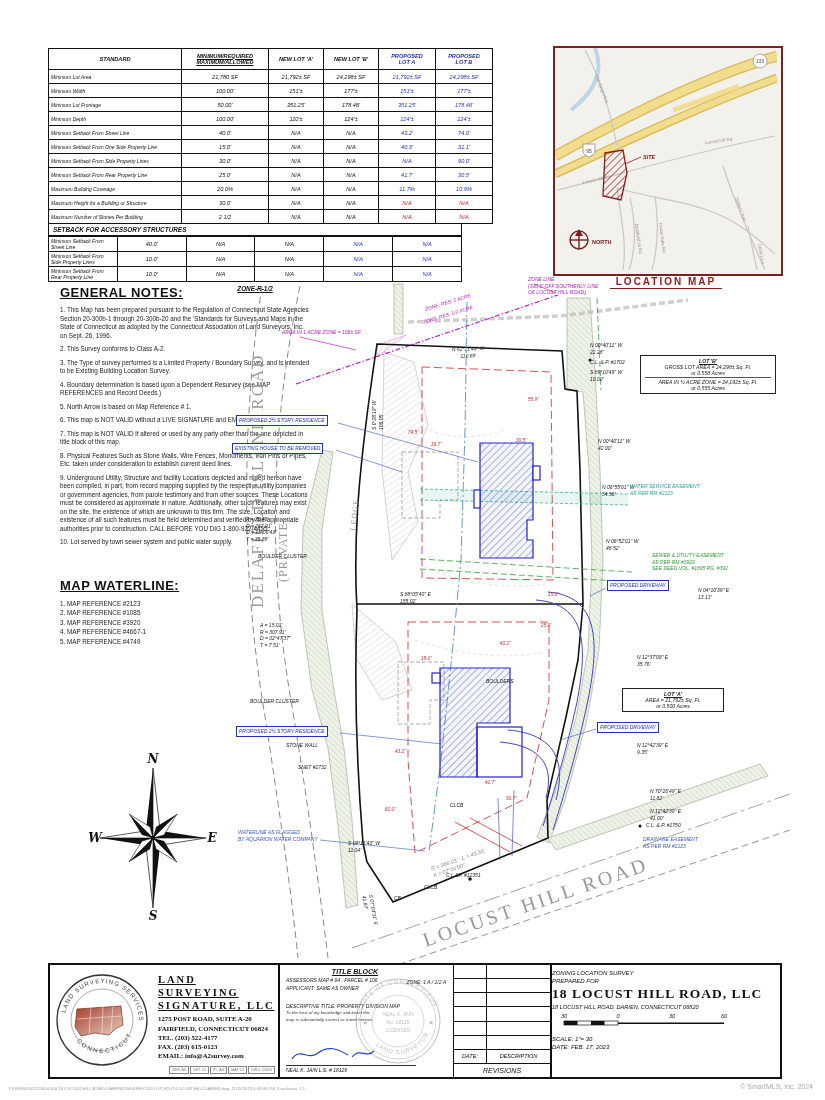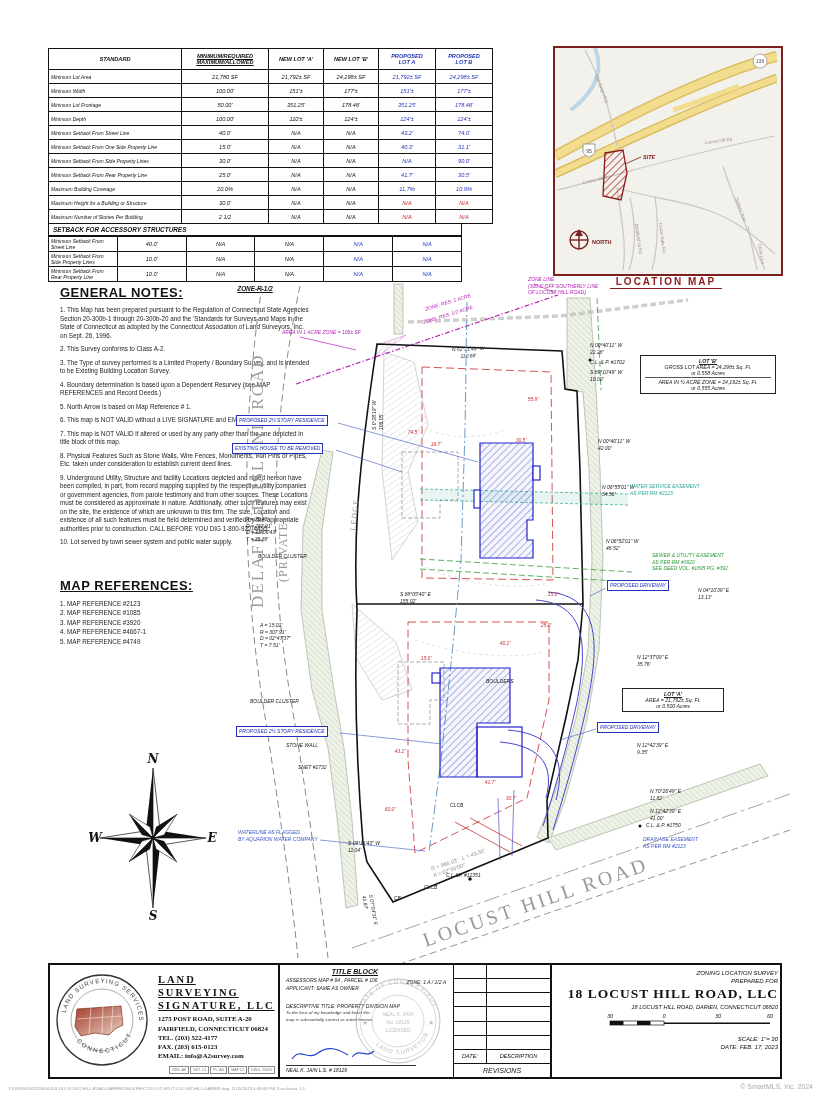--- a/index.html
+++ b/index.html
@@ -48,21 +48,21 @@
           font-size:5.2px;font-style:italic;padding:2px 4px;color:#222;}
   .lotbox .lt{font-weight:bold;text-decoration:underline;}
   .lotbox .div{border-top:.5px solid #555;margin-top:1px;padding-top:1px;}
   .bigroad{position:absolute;color:#9a9a9a;font-family:"Liberation Serif",serif;transform-origin:0 0;}
   
   #tblock{position:absolute;left:48px;top:963px;width:730px;height:112px;border:2.5px solid #111;
           display:flex;background:#fff;}
   .tb-sec{position:relative;height:100%;box-sizing:border-box;}
   #tb-left{width:230px;border-right:2.5px solid #111;}
   #tb-center{width:272px;border-right:2.5px solid #111;}
-  #tb-right{width:226px;text-align:right;}
+  #tb-right{width:226px;text-align:left;}
   .comp-name{font-family:"Liberation Serif",serif;font-weight:bold;font-size:10.5px;letter-spacing:2px;
              text-decoration:underline;line-height:1.25;}
   .comp-addr{font-family:"Liberation Serif",serif;font-weight:bold;font-size:6.8px;line-height:1.35;margin-top:2px;}
   #stamp-row{position:absolute;right:3px;bottom:3px;display:flex;}
   #stamp-row div{border:.5px solid #888;color:#777;font-size:3.6px;padding:1px 2px;margin-left:1px;}
   .tbc-head{font-size:7px;font-weight:bold;font-style:italic;text-decoration:underline;text-align:center;margin:3px 0 2px 0;}
   .tbc-line{font-size:5px;font-style:italic;margin:2px 0 0 6px;color:#222;}
   .tbc-small{font-size:4.4px;font-style:italic;margin:1px 0 0 6px;color:#333;line-height:1.3;}
   #sig-name{position:absolute;left:6px;bottom:4px;font-size:5px;font-style:italic;border-top:.8px solid #333;
             padding-top:1px;width:130px;}
@@ -233,21 +233,21 @@
         <div class="note-item">4.  Boundary determination is based upon a Dependent Resurvey (see MAP REFERENCES and Record Deeds.)</div>
         <div class="note-item">5.  North Arrow is based on Map Reference # 1.</div>
         <div class="note-item">6.  This map is  NOT VALID without a LIVE SIGNATURE and EMBOSSED SEAL.</div>
         <div class="note-item">7.  This map is NOT VALID if altered or used by any party other than the one depicted in title block of this map.</div>
         <div class="note-item">8.  Physical Features Such as Stone Walls, Wire Fences, Monuments, Iron Pins or Pipes, Etc. taken under consideration to establish current deed lines.</div>
         <div class="note-item">9. Underground Utility, Structure and facility Locations depicted and noted hereon have been compiled, in part, from record mapping  supplied by  the  respective utility companies or government  agencies, from parole testimony and from other sources. These Locations must be considered as approximate in nature. Additionally,  other  such features may  exist  on the site, the existence of which are  unknown to this  firm. The size, Location and existence of all such features must be field determined and verified by the  appropriate authorities prior to construction. CALL BEFORE YOU DIG 1-800-922-4455.</div>
         <div class="note-item">10. Lot served by town sewer system and public water supply.</div>
       </div>
   </div>
   <div id="maprefs">
-    <div class="sec-title">MAP REFERENCES:</div>
+    <div class="sec-title">MAP WATERLINE:</div>
     <div>
         <div class="ref-item">1.  MAP REFERENCE #2123</div>
         <div class="ref-item">2.  MAP REFERENCE #1085</div>
         <div class="ref-item">3.  MAP REFERENCE #3920</div>
         <div class="ref-item">4.  MAP REFERENCE #4667-1</div>
         <div class="ref-item">5.  MAP REFERENCE #4749</div>
       </div>
   </div>
 
   <div id="locmap">

